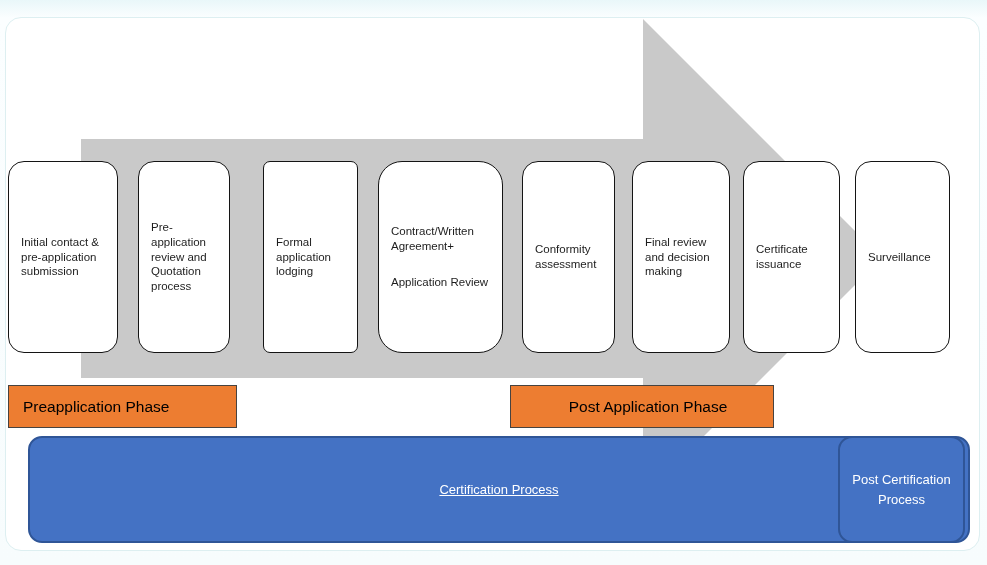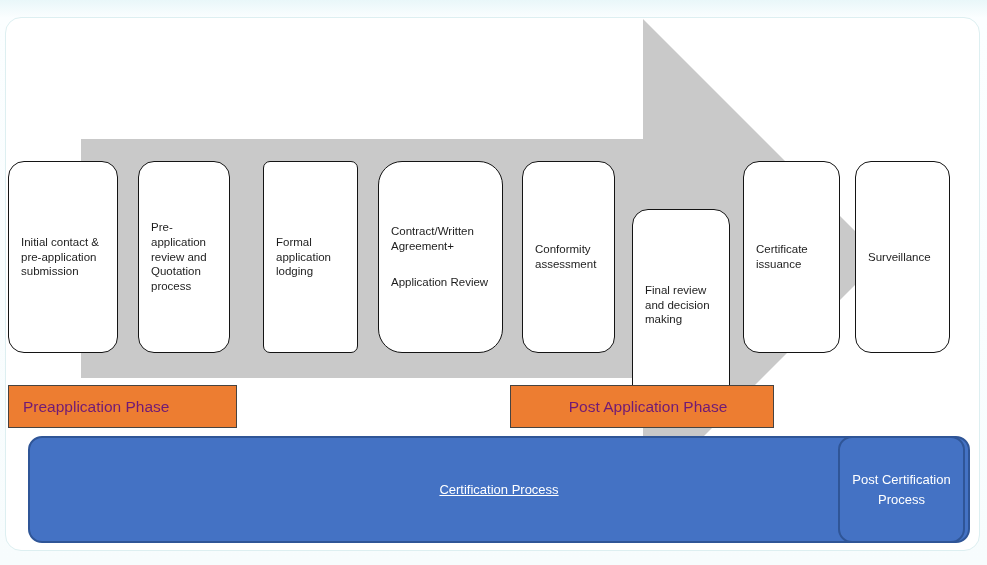--- a/index.html
+++ b/index.html
@@ -47,36 +47,36 @@
     font-size: 11.5px;
     line-height: 1.3;
     color: #1d1d1d;
   }
   .step p + p { margin-top: 22px; }
   .s1 { left: 8px;   width: 110px; }
   .s2 { left: 138px; width: 92px; }
   .s3 { left: 263px; width: 95px; border-radius: 7px;  }
   .s4 { left: 378px; width: 125px; border-radius: 24px; }
   .s5 { left: 522px; width: 93px;  }
-  .s6 { left: 632px; width: 98px; margin-top: 48px;  }
+  .s6 { left: 632px; width: 98px;  }
   .s7 { left: 743px; width: 97px;  }
   .s8 { left: 855px; width: 95px;  }
   
   .phase {
     position: absolute;
     top: 385px;
     height: 43px;
     box-sizing: border-box;
     background: #ed7d31;
     border: 1.6px solid #474340;
     display: flex;
     align-items: center;
     justify-content: center;
     font-size: 15.5px;
-    color: #701a75;
+    color: #000000;
   }
   .ph1 { left: 8px;   width: 229px; justify-content: flex-start; padding-left: 14px; }
   .ph2 { left: 248px; width: 255px; }
   .ph3 { left: 510px; width: 264px; padding-left: 12px; }
   
   .proc {
     position: absolute;
     top: 436px;
     height: 107px;
     box-sizing: border-box;

